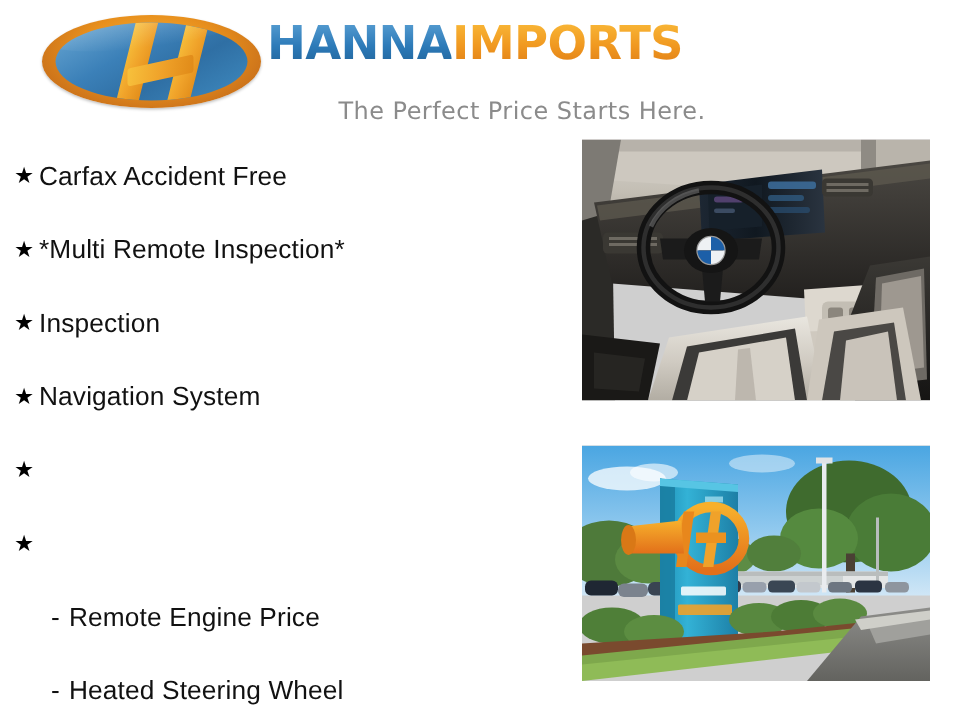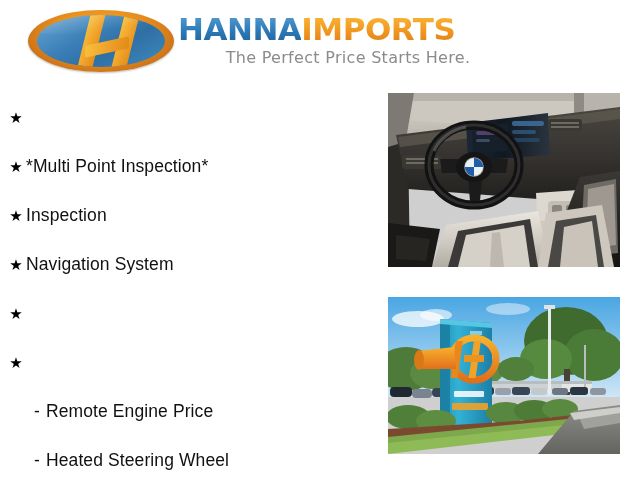--- a/index.html
+++ b/index.html
@@ -100,21 +100,21 @@
     background-clip: text;
     color: transparent;
   }
   #logo-wordmark .w-imports {
     background: linear-gradient(180deg, #fbbe3c 0%, #f09820 55%, #dd7a14 100%);
     -webkit-background-clip: text;
     background-clip: text;
     color: transparent;
   }
   #logo-tagline {
-    margin-top: 2px;
+    margin-top: 18px;
     text-align: center;
     font-family: "DejaVu Sans", sans-serif;
     font-size: 16px;
     color: #8b8b8b;
     letter-spacing: .3px;
     white-space: nowrap;
   }
 
   
   #feature-list {
@@ -191,24 +191,25 @@
       <span class="w-hanna">HANNA</span><span class="w-imports">IMPORTS</span>
     </div>
     <div id="logo-tagline">The Perfect Price Starts Here.</div>
   </div>
 
 </div>
 
 <div id="feature-list">
     <div class="feature-row">
       <span class="star">★</span>
-    </div>
-    <div class="feature-row">
-      <span class="star">★</span>
-      <span class="label">*Multi Point Inspection*</span>
+      <span class="label">Carfax Accident Free</span>
+    </div>
+    <div class="feature-row">
+      <span class="star">★</span>
+      <span class="label">*Multi Remote Inspection*</span>
     </div>
     <div class="feature-row">
       <span class="star">★</span>
       <span class="label">Inspection</span>
     </div>
     <div class="feature-row">
       <span class="star">★</span>
       <span class="label">Navigation System</span>
     </div>
     <div class="feature-row">

